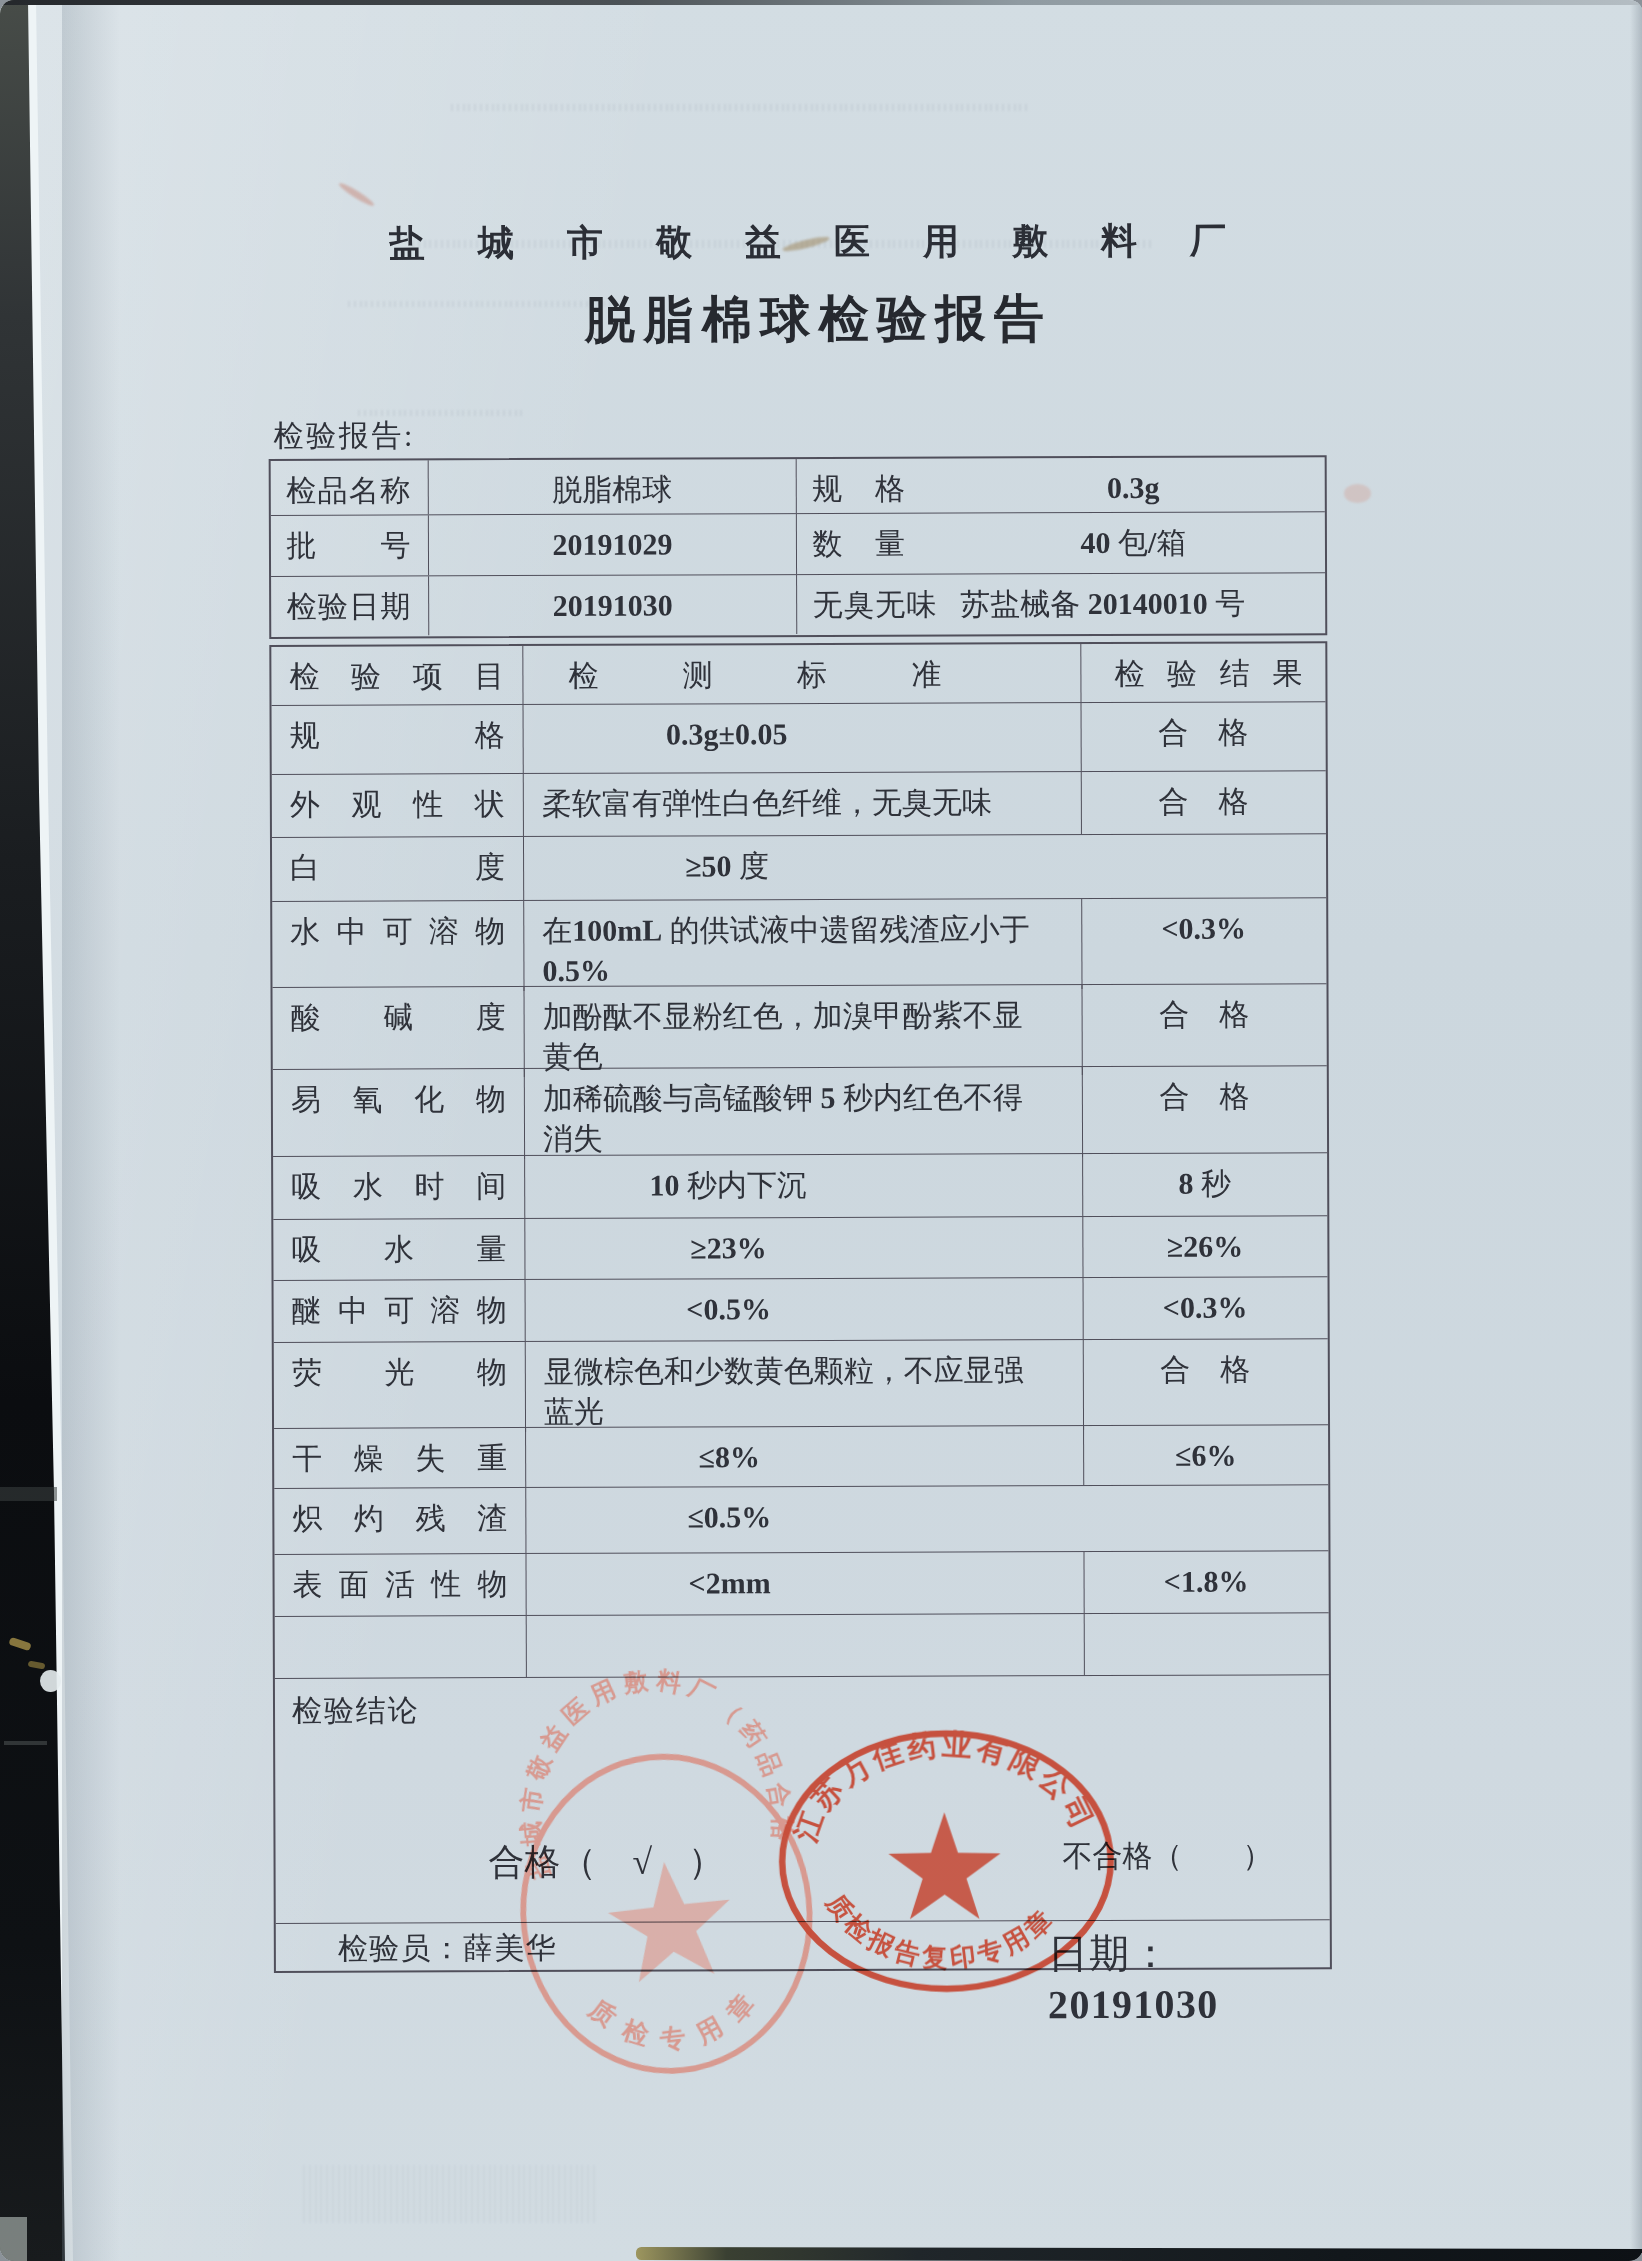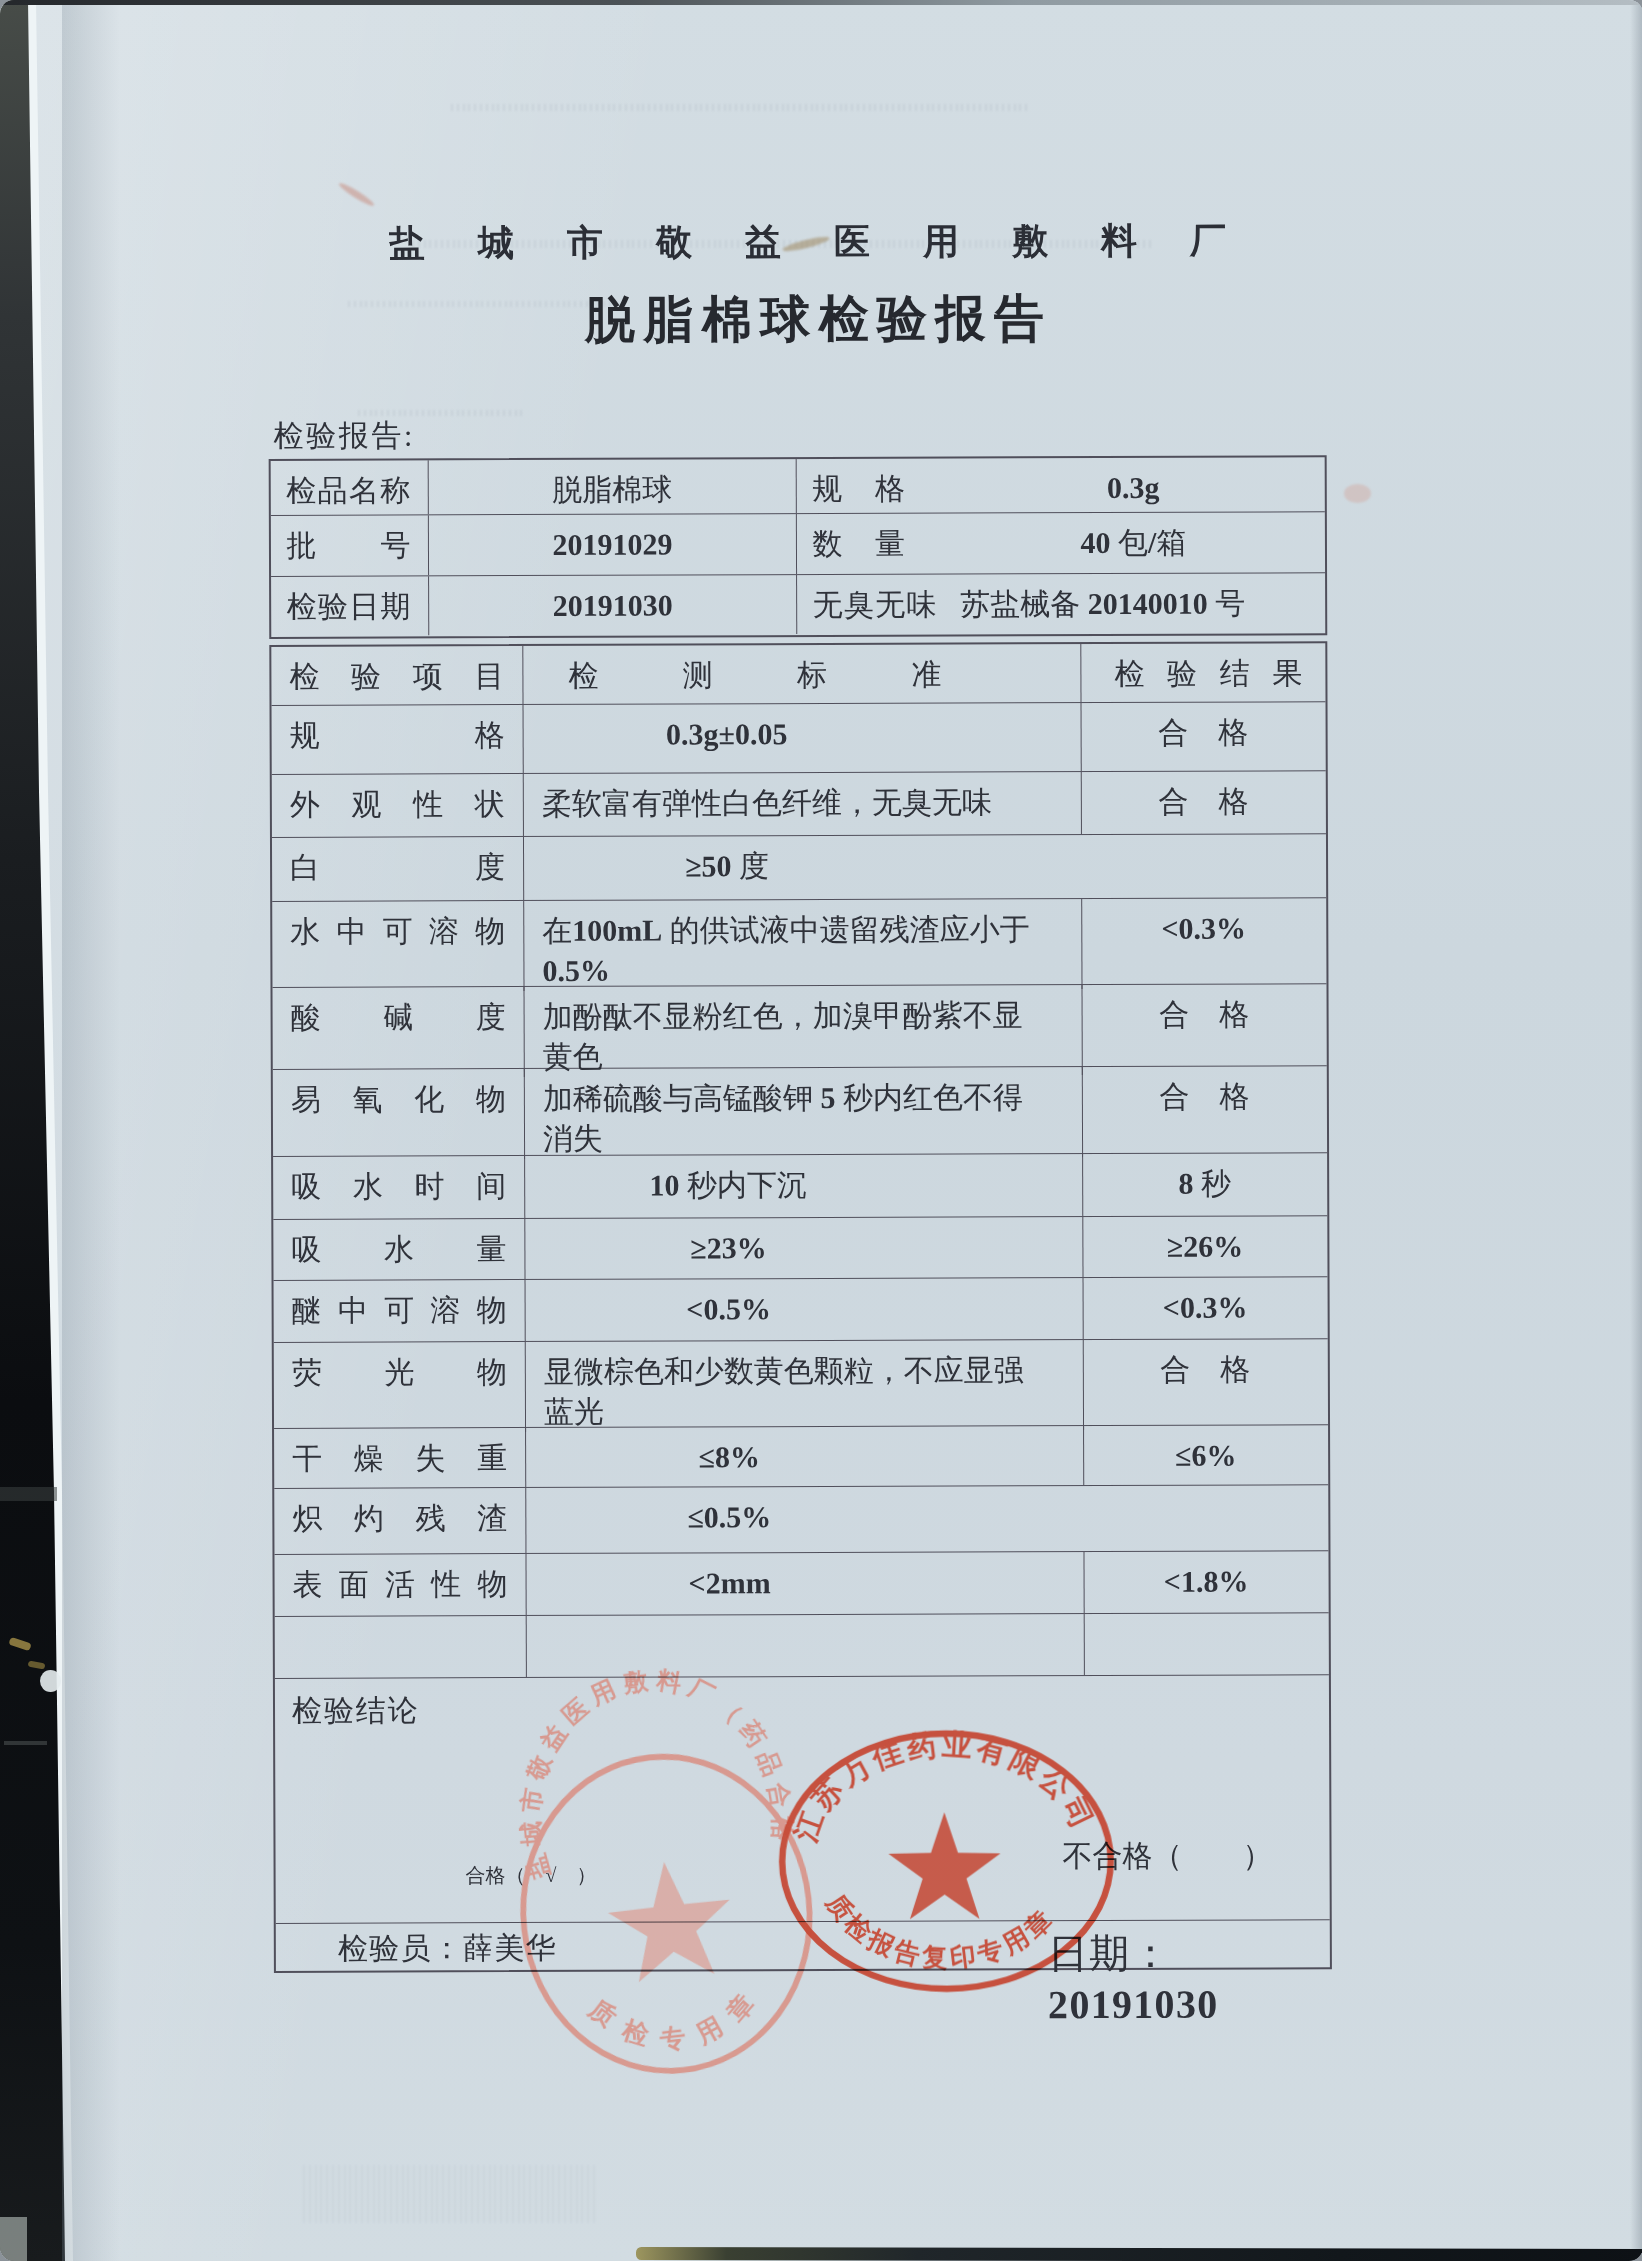--- a/index.html
+++ b/index.html
@@ -88,21 +88,21 @@
   .mrow:nth-of-type(13){height:62px;}
   .mrow:nth-of-type(14){height:62px;}
   
   .mrow:nth-of-type(1) .std,.mrow:nth-of-type(3) .std,.mrow:nth-of-type(7) .std,
   .mrow:nth-of-type(8) .std,.mrow:nth-of-type(9) .std,.mrow:nth-of-type(11) .std,
   .mrow:nth-of-type(12) .std,.mrow:nth-of-type(13) .std{text-align:center;padding-left:0;padding-right:151px;}
   b{font-weight:700;}
   
   #conclusion{position:relative;height:245px;border-bottom:1.9px solid #504f5b;box-sizing:border-box;}
   #conclusion-label{position:absolute;left:17px;top:11.6px;font-size:30px;letter-spacing:1.9px;}
-  #pass-option{position:absolute;left:190px;top:160px;font-size:20px;white-space:pre;margin-top:24px;}
+  #pass-option{position:absolute;left:213px;top:160px;font-size:36px;white-space:pre;}
   #fail-option{position:absolute;left:787px;top:160px;font-size:30px;white-space:pre;}
   #signature{position:relative;height:47px;}
   #inspector{position:absolute;left:17px;top:5.2px;font-size:30px;letter-spacing:1.3px;margin-left:45px;}
   #report-date{position:absolute;left:772px;top:5.2px;font-size:40px;letter-spacing:1.3px;}
   
   #stamps{position:absolute;inset:0;pointer-events:none;mix-blend-mode:multiply;}
   #stamp-left-group{filter:blur(1.1px);opacity:.82;}
   #stamp-right-group{filter:blur(.5px);opacity:.95;}
   .tilt{position:absolute;inset:0;transform:rotate(-.2deg);}
 </style>

